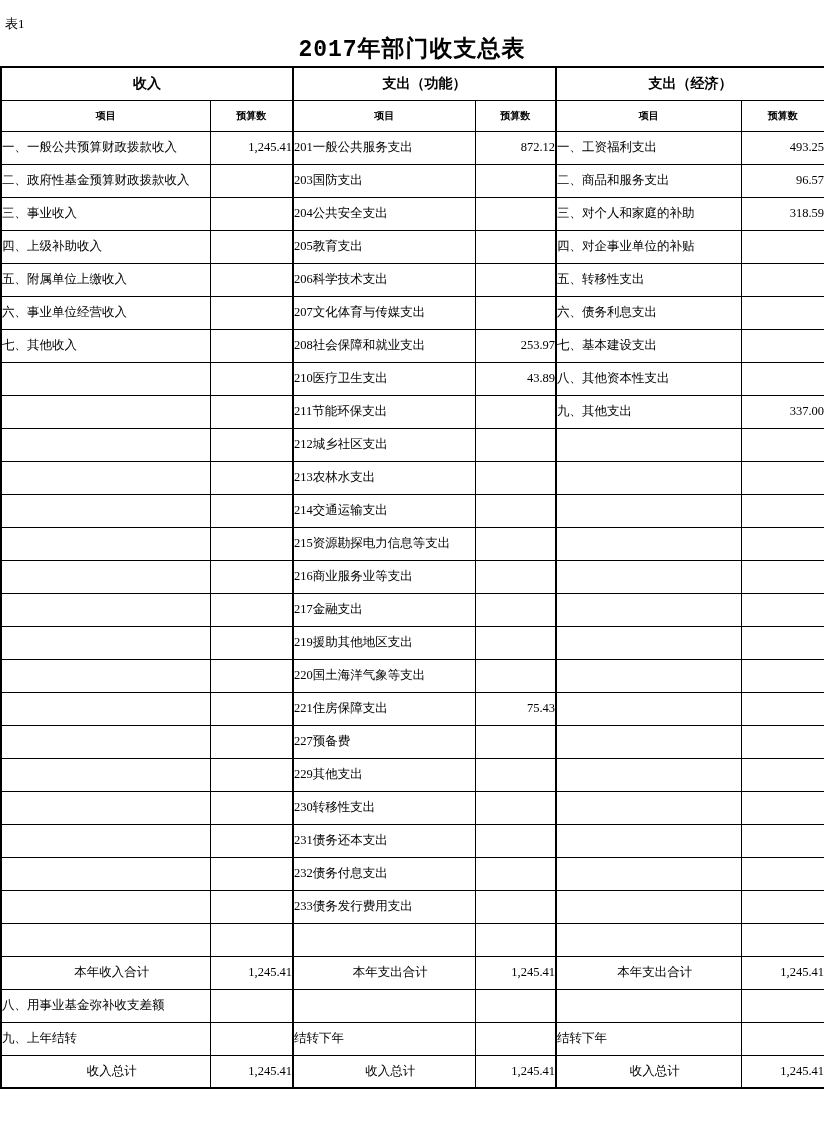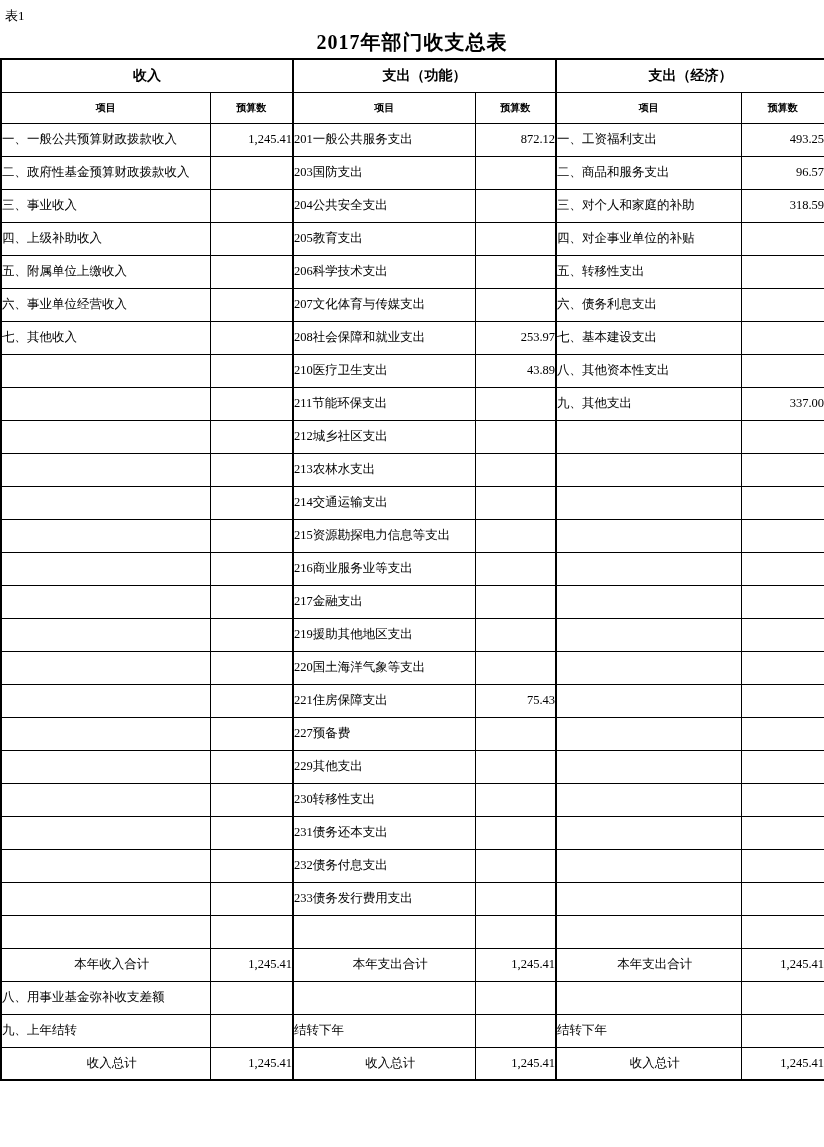--- a/index.html
+++ b/index.html
@@ -12,29 +12,30 @@
   .page {
     position: relative;
     width: 824px;
     height: 1147px;
     background: #ffffff;
     overflow: hidden;
   }
   .sheet-tag {
     font-size: 13px;
     line-height: 14px;
-    padding: 9px 0 0 5px;
+    padding: 17px 0 0 5px;
   }
   .title {
     text-align: center;
-    font-size: 20px;
+    font-size: 23px;
     font-weight: bold;
     line-height: 32px;
     margin-top: 3px;
     letter-spacing: 1px;
+    font-family: Liberation Mono, monospace;
   }
   .meta-row {
     display: flex;
     justify-content: space-between;
     font-size: 13px;
     line-height: 16px;
     margin-top: 13px;
     padding: 0 4px 3px 5px;
   }
   table.budget {

